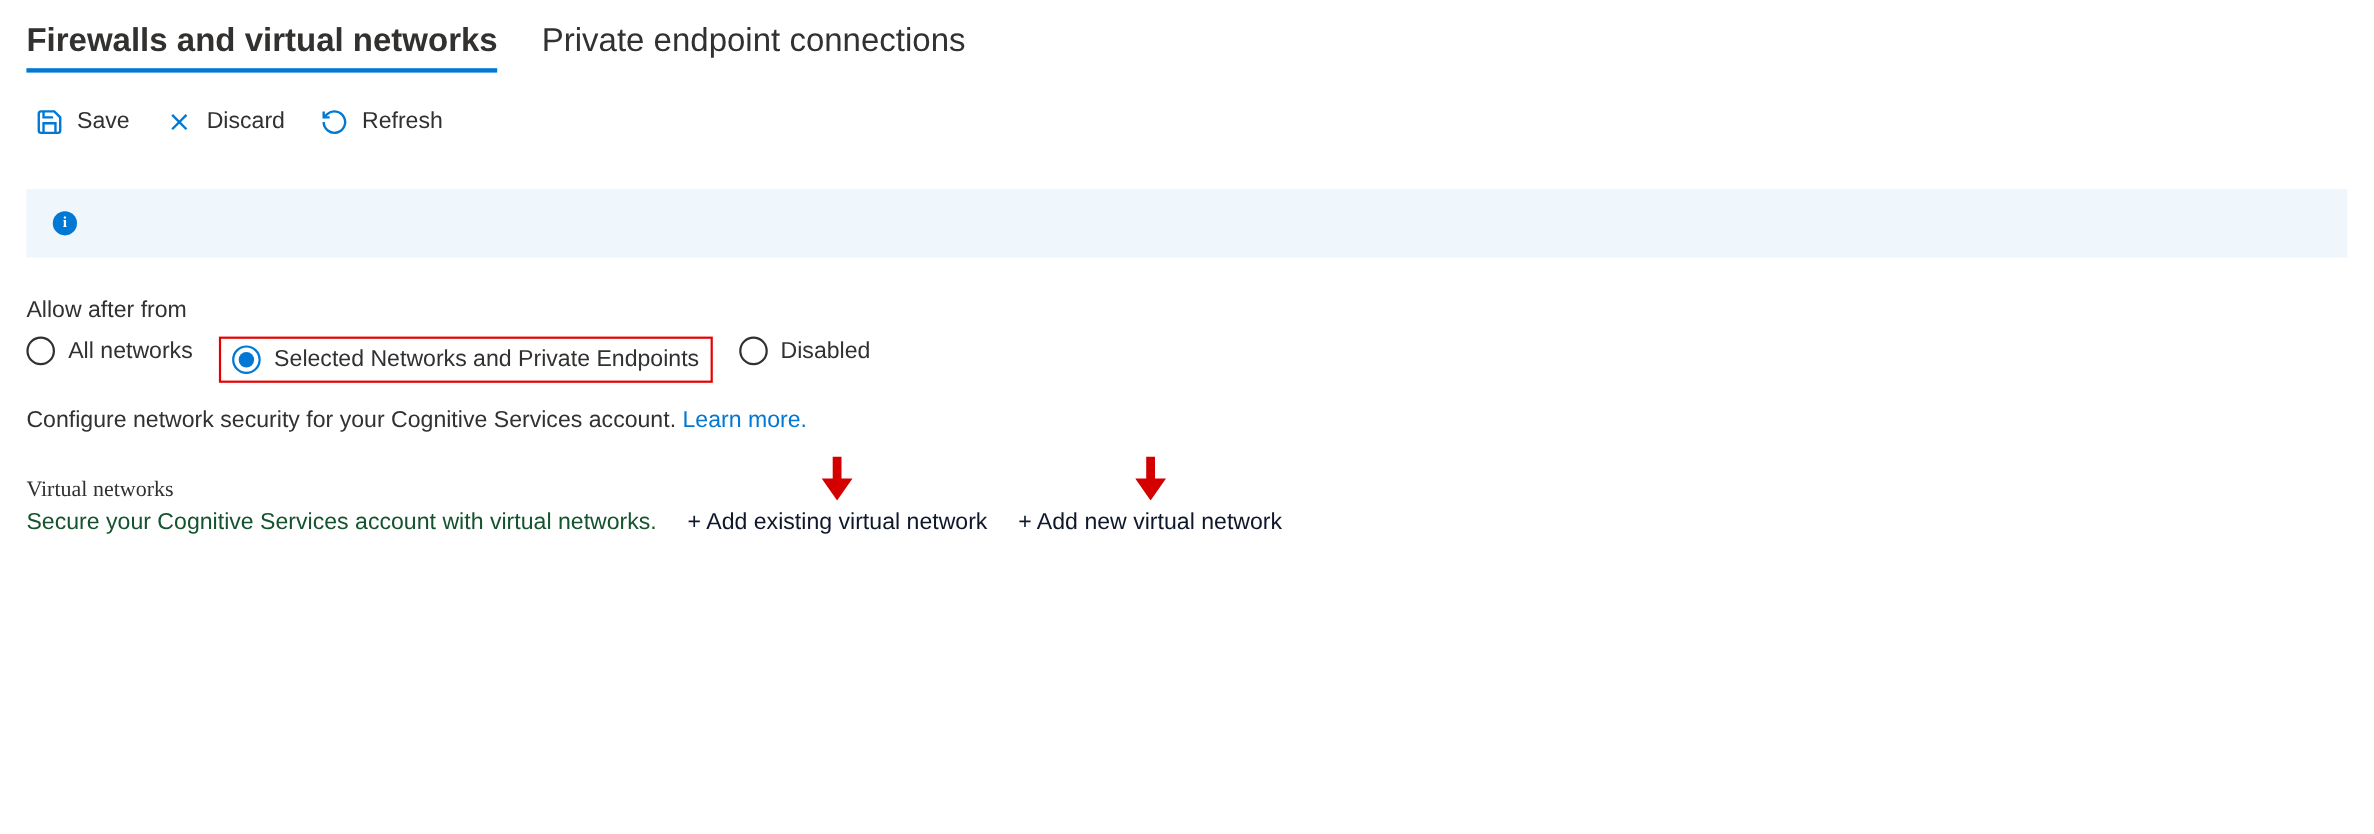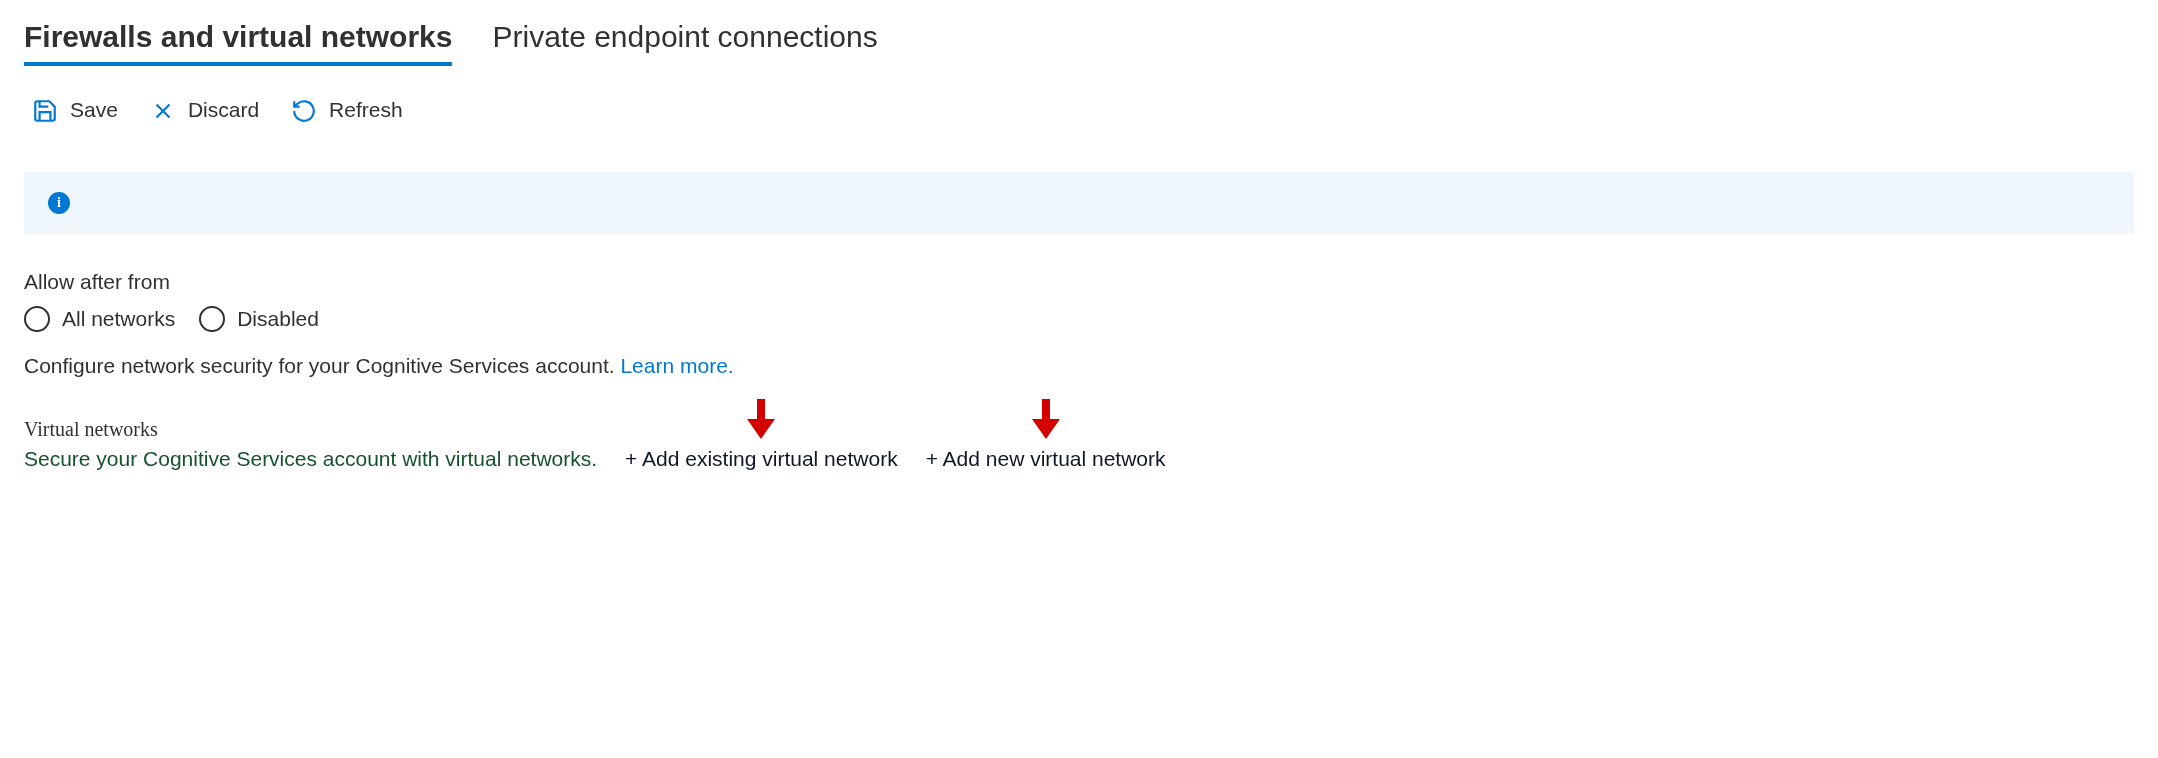--- a/index.html
+++ b/index.html
@@ -182,20 +182,24 @@
   <div class="info-icon-circle">i</div>
 </div>
 
 <div class="section-label">Allow after from</div>
 
 <div class="radio-group">
   <label class="radio-option">
     <span class="radio-circle"></span>
     <span>All networks</span>
   </label>
+  <label class="radio-option highlighted">
+    <span class="radio-circle selected"></span>
+    <span>Selected Networks and Private Endpoints</span>
+  </label>
   <label class="radio-option">
     <span class="radio-circle"></span>
     <span>Disabled</span>
   </label>
 </div>
 
 <div class="helper-text">
   <span>Configure network security for your Cognitive Services account. </span><span class="link">Learn more.</span>
 </div>
 

